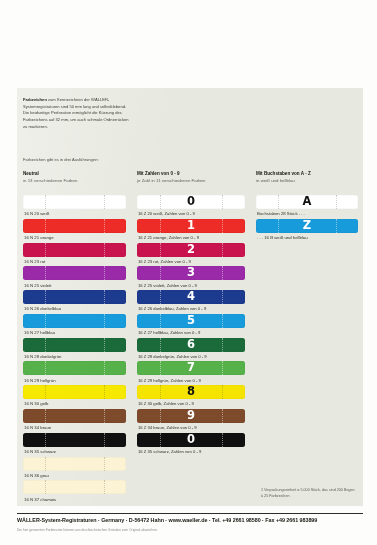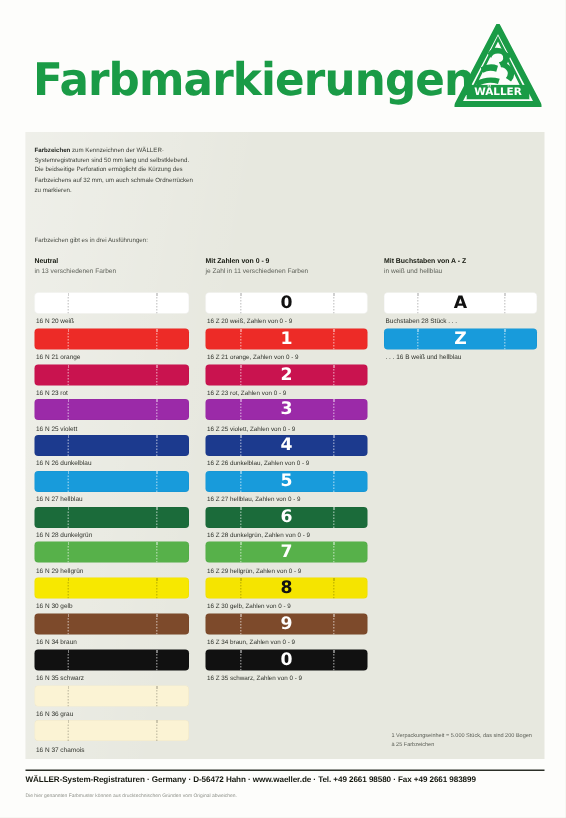--- a/index.html
+++ b/index.html
@@ -102,39 +102,20 @@
   .fineprint{
     position:absolute;left:17px;top:528px;width:346px;
     font-size:3.3px;color:#8d9088;white-space:nowrap;
   }
 </style>
 </head>
 <body>
 
 <div class="page">
 
-  <div class="header">
-    <div class="title">Farbmarkierungen</div>
-
-    <div class="logo">
-      <svg viewBox="0 0 100 100" width="58" height="58" aria-hidden="true">
-        <path d="M50 4 L96 92 L4 92 Z" fill="none" stroke="#1a9b46" stroke-width="7"></path>
-        <path d="M50 17 L84 85 L16 85 Z" fill="none" stroke="#1a9b46" stroke-width="3"></path>
-        <g fill="#1a9b46">
-          <path d="M38 34 q6 -9 15 -6 q10 3 9 13 q-1 7 -8 9 l-3 -6 q5 -1 5 -5 q0 -5 -6 -5 q-6 0 -8 5 z"></path>
-          <path d="M30 50 q10 -6 20 -2 l-2 7 q-8 -3 -15 1 z"></path>
-          <path d="M55 44 q10 2 13 10 q2 7 -3 12 l-6 -4 q3 -3 2 -7 q-2 -5 -8 -6 z"></path>
-          <circle cx="60" cy="37" r="4"></circle>
-          <path d="M24 66 q14 -7 28 -3 l-2 6 q-12 -4 -24 3 z"></path>
-        </g>
-        <rect x="14" y="70" width="72" height="15" fill="#1a9b46"></rect>
-        <text x="50" y="81.5" text-anchor="middle" font-family="DejaVu Sans, sans-serif" font-size="12" font-weight="bold" fill="#ffffff">WÄLLER</text>
-      </svg>
-    </div>
-  </div>
 
   <div class="panel">
     <div class="panel-sheen"></div>
 
     <div class="intro">
       <b>Farbzeichen</b><span> zum Kennzeichnen der WÄLLER-Systemregistraturen sind 50 mm lang und selbstklebend. Die beidseitige Perforation ermöglicht die Kürzung des Farbzeichens auf 32 mm, um auch schmale Ordnerrücken zu markieren.</span>
     </div>
 
     <div class="subhead">Farbzeichen gibt es in drei Ausführungen:</div>
 

